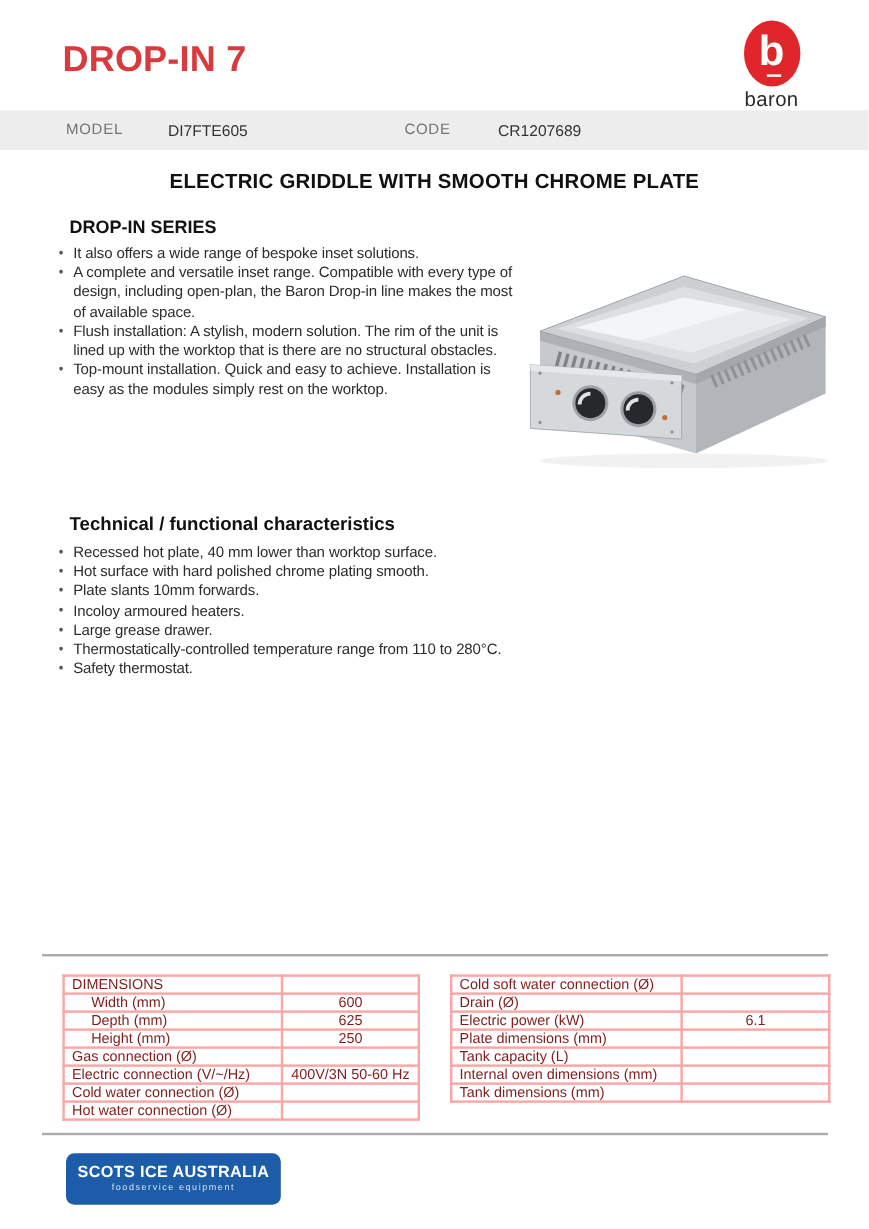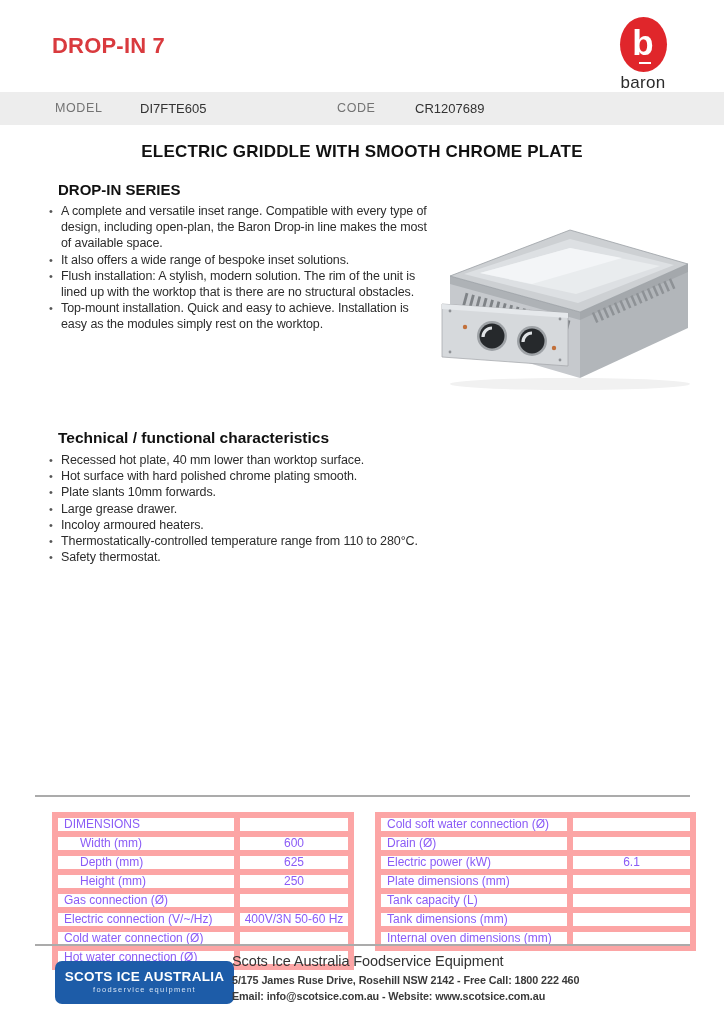--- a/index.html
+++ b/index.html
@@ -5,21 +5,21 @@
   * { margin:0; padding:0; box-sizing:border-box; }
   html,body { background:#fff; }
   .page {
     position:relative; width:724px; height:1024px; background:#fff;
     font-family:"Liberation Sans", sans-serif; overflow:hidden; margin:0 auto;
   }
 
   
   .doc-title {
     position:absolute; left:52px; top:33px;
-    font-size:22px; font-weight:bold; letter-spacing:0.2px;
+    font-size:30px; font-weight:bold; letter-spacing:0.2px;
     color:var(--title_red,#d93a3e);
   }
   .brand { position:absolute; left:612px; top:17px; width:62px; text-align:center; }
   .brand-mark {
     position:relative; width:47px; height:55px; margin:0 auto;
     background:var(--logo_red,#e0262b); border-radius:50%;
   }
   .brand-b {
     position:absolute; left:0; right:0; top:2px;
     color:#fff; font-size:35px; font-weight:bold; line-height:48px;
@@ -58,21 +58,21 @@
   
   .product-figure { position:absolute; left:420px; top:208px; width:290px; height:188px; }
 
   
   .rule { position:absolute; left:35px; width:655px; height:2px; background:#ababab; }
   .rule-top { top:795px; } .rule-bottom { top:944px; }
 
   
   .spec-table { position:absolute; border-collapse:collapse; table-layout:fixed; }
   .spec-table td {
-    border:6px solid #fca5a5; height:13.8px; font-size:12px; color:#8b5cf6;
+    border:2px solid #fca5a5; height:13.8px; font-size:12px; color:#7f1d1d;
     line-height:13px; padding:0 2px 0 6px; white-space:nowrap; overflow:hidden;
   }
   .spec-table td.val { text-align:center; padding:0;margin-top:30px; }
   .spec-table td.indent { padding-left:22px; }
   .left-table  { left:52px;  top:812px; width:296px; }
   .right-table { left:375px; top:812px; width:315px; }
 
   
   .scots-logo {
     position:absolute; left:55px; top:961px; width:179px; height:43px;
@@ -104,22 +104,22 @@
     <span class="mb-label mb-model-label">MODEL</span>
     <span class="mb-value mb-model-value">DI7FTE605</span>
     <span class="mb-label mb-code-label">CODE</span>
     <span class="mb-value mb-code-value">CR1207689</span>
   </div>
 
   <div class="product-title">ELECTRIC GRIDDLE WITH SMOOTH CHROME PLATE</div>
 
   <div class="series-heading">DROP-IN SERIES</div>
   <ul class="bullet-list series-list">
+    <li>It also offers a wide range of bespoke inset solutions.</li>
     <li>A complete and versatile inset range. Compatible with every type of design, including open-plan, the Baron Drop-in line makes the most of available space.</li>
-    <li>It also offers a wide range of bespoke inset solutions.</li>
     <li>Flush installation: A stylish, modern solution. The rim of the unit is lined up with the worktop that is there are no structural obstacles.</li>
     <li>Top-mount installation. Quick and easy to achieve. Installation is easy as the modules simply rest on the worktop.</li>
   </ul>
 
   <svg class="product-figure" viewBox="0 0 290 188" aria-hidden="true">
     <ellipse cx="150" cy="176" rx="120" ry="6" fill="#f1f1f1"></ellipse>
 
     <polygon points="268,56 160,104 160,170 268,120" fill="#b2b6ba"></polygon>
 
     <polygon points="30,68 160,104 160,170 30,132" fill="#c6c9cd"></polygon>
@@ -153,22 +153,22 @@
     <circle cx="112" cy="133" r="15" fill="#9ea2a6"></circle>
     <circle cx="112" cy="133" r="12.5" fill="#26292c"></circle>
     <path d="M103,134 a9,9 0 0 1 9,-9" stroke="#dfe2e5" stroke-width="3.2" fill="none"></path>
   </svg>
 
   <div class="tech-heading">Technical / functional characteristics</div>
   <ul class="bullet-list tech-list">
     <li>Recessed hot plate, 40 mm lower than worktop surface.</li>
     <li>Hot surface with hard polished chrome plating smooth.</li>
     <li>Plate slants 10mm forwards.</li>
+    <li>Incoloy armoured heaters.</li>
     <li>Large grease drawer.</li>
-    <li>Incoloy armoured heaters.</li>
     <li>Thermostatically-controlled temperature range from 110 to 280°C.</li>
     <li>Safety thermostat.</li>
   </ul>
 
   <div class="rule rule-top"></div>
 
   <table class="spec-table left-table">
     <colgroup>
         <col style="width:182px">
         <col style="width:114px">
@@ -229,35 +229,30 @@
     </tr>
     <tr>
       <td class="lbl">Plate dimensions (mm)</td>
       <td class="val"></td>
     </tr>
     <tr>
       <td class="lbl">Tank capacity (L)</td>
       <td class="val"></td>
     </tr>
     <tr>
+      <td class="lbl">Internal oven dimensions (mm)</td>
+      <td class="val"></td>
+    </tr>
+    <tr>
       <td class="lbl">Tank dimensions (mm)</td>
-      <td class="val"></td>
-    </tr>
-    <tr>
-      <td class="lbl">Internal oven dimensions (mm)</td>
       <td class="val"></td>
     </tr>
   </tbody>
     </table>
 
   <div class="rule rule-bottom"></div>
 
   <div class="scots-logo">
     <div class="scots-line1">SCOTS ICE AUSTRALIA</div>
     <div class="scots-line2">foodservice equipment</div>
   </div>
-  <div class="footer-text">
-    <div class="footer-company">Scots Ice Australia Foodservice Equipment</div>
-    <div class="footer-address">5/175 James Ruse Drive, Rosehill NSW 2142 - Free Call: 1800 222 460</div>
-    <div class="footer-contact">Email: info@scotsice.com.au - Website: www.scotsice.com.au</div>
-  </div>
 
 </div>
 
 </body></html>

